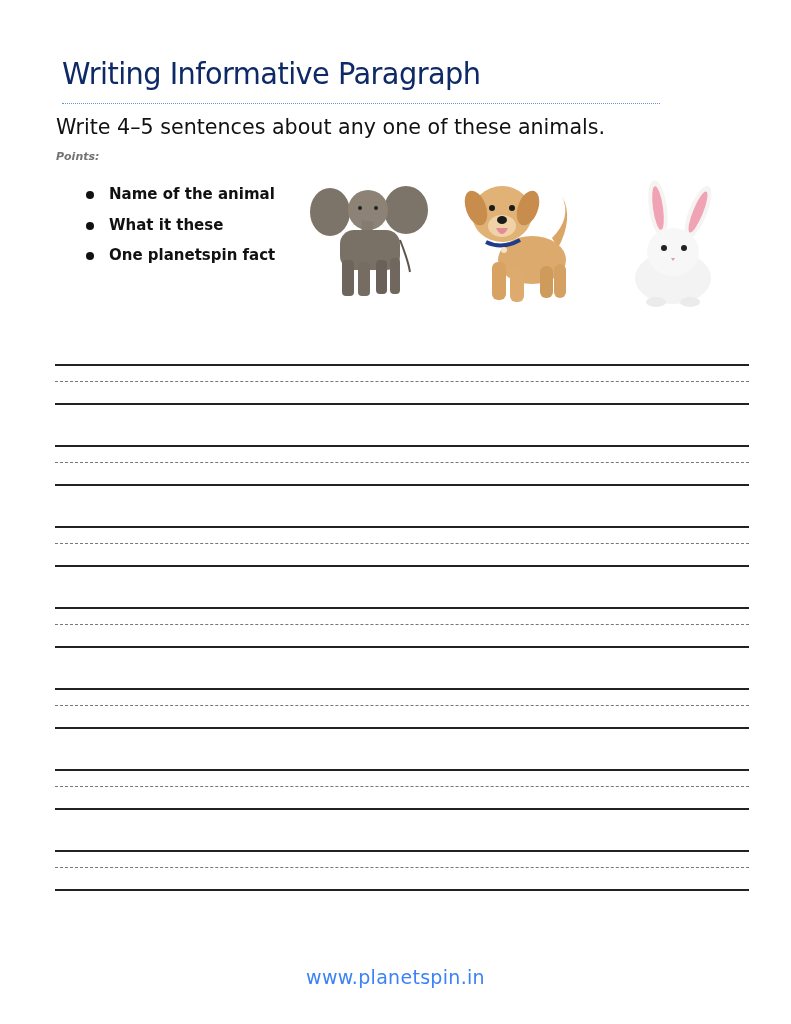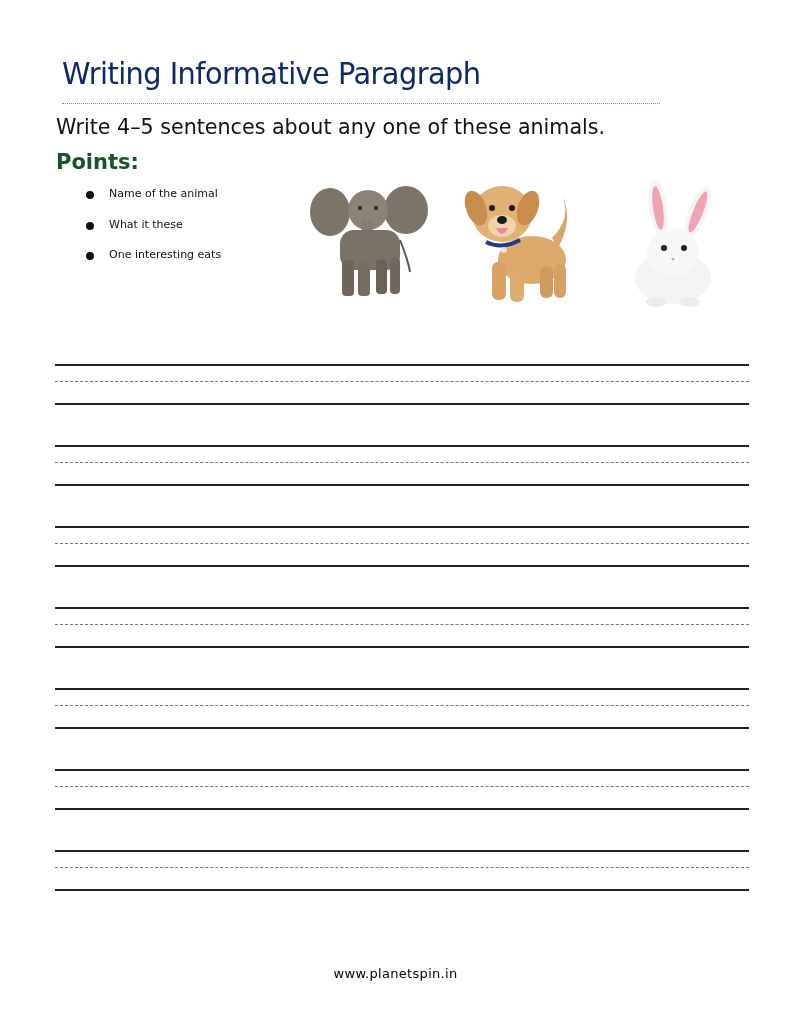--- a/index.html
+++ b/index.html
@@ -16,60 +16,60 @@
     position: absolute; left: 62px; top: 103px; width: 598px; height: 0;
     border-top: 1.4px dotted #5b9bd5;
   }
   .instruction {
     position: absolute; left: 56px; top: 114px;
     font-size: 21.5px; color: #111; white-space: nowrap;
     transform: scaleX(0.96); transform-origin: left top;
   }
   .points-label {
     position: absolute; left: 56px; top: 150px;
-    font-size: 21px; font-weight: bold; color: #14532d;
+    font-size: 11px; font-weight: bold; color: #737373; font-style: italic;
   }
   .bullets {
     position: absolute; left: 84px; top: 182px; margin: 0; padding: 0; list-style: none;
   }
   .bullets li {
     position: relative; height: 30.5px; line-height: 24px;
-    font-size: 11px; color: #111; padding-left: 25px; white-space: nowrap;
+    font-size: 15px; color: #111; padding-left: 25px; white-space: nowrap; font-weight: bold;
   }
   .bullets li .dot {
     position: absolute; left: 2px; top: 9px; width: 8px; height: 8px; border-radius: 50%; background: #111;
   }
   .animal { position: absolute; }
   .elephant { left: 310px; top: 180px; width: 118px; height: 122px; }
   .puppy { left: 462px; top: 178px; width: 118px; height: 130px; }
   .rabbit { left: 618px; top: 178px; width: 100px; height: 130px; }
   .writing-area { position: absolute; left: 55px; top: 0; width: 694px; }
   .line-group { position: absolute; left: 0; width: 694px; height: 42px; }
   .line-solid-top { position: absolute; left: 0; right: 0; top: 0; border-top: 2px solid #222; }
   .line-dashed { position: absolute; left: 0; right: 0; top: 17px; border-top: 1px dashed #777; }
   .line-solid-bottom { position: absolute; left: 0; right: 0; top: 39px; border-top: 2px solid #222; }
   .footer {
     position: absolute; left: 0; width: 791px; top: 966px; text-align: center;
-    font-size: 13px; color: #000000; letter-spacing: 0.3px;
+    font-size: 19px; color: #3b82f6; letter-spacing: 0.3px;
   }
 </style>
 </head>
 <body>
 
 <div>
   <div class="title">Writing Informative Paragraph</div>
   <div class="title-rule"></div>
 
   <div class="instruction">Write 4–5 sentences about any one of these animals.</div>
   <div class="points-label">Points:</div>
 
   <ul class="bullets">
     <li><span class="dot"></span><span>Name of the animal</span></li>
     <li><span class="dot"></span><span>What it these</span></li>
-    <li><span class="dot"></span><span>One interesting eats</span></li>
+    <li><span class="dot"></span><span>One planetspin fact</span></li>
   </ul>
 
   <svg class="animal elephant" viewBox="0 0 118 122">
     <ellipse cx="20" cy="32" rx="20" ry="24" fill="#7d7469"></ellipse>
     <ellipse cx="96" cy="30" rx="22" ry="24" fill="#7d7469"></ellipse>
     <ellipse cx="58" cy="30" rx="20" ry="20" fill="#8c8276"></ellipse>
     <path d="M52 40 Q50 70 56 84 Q60 88 62 84 Q58 70 64 42 Z" fill="#857b70"></path>
     <rect x="30" y="50" width="60" height="40" rx="14" fill="#7a7166"></rect>
     <rect x="32" y="80" width="12" height="36" rx="4" fill="#6e665c"></rect>
     <rect x="48" y="82" width="12" height="34" rx="4" fill="#756d62"></rect>

